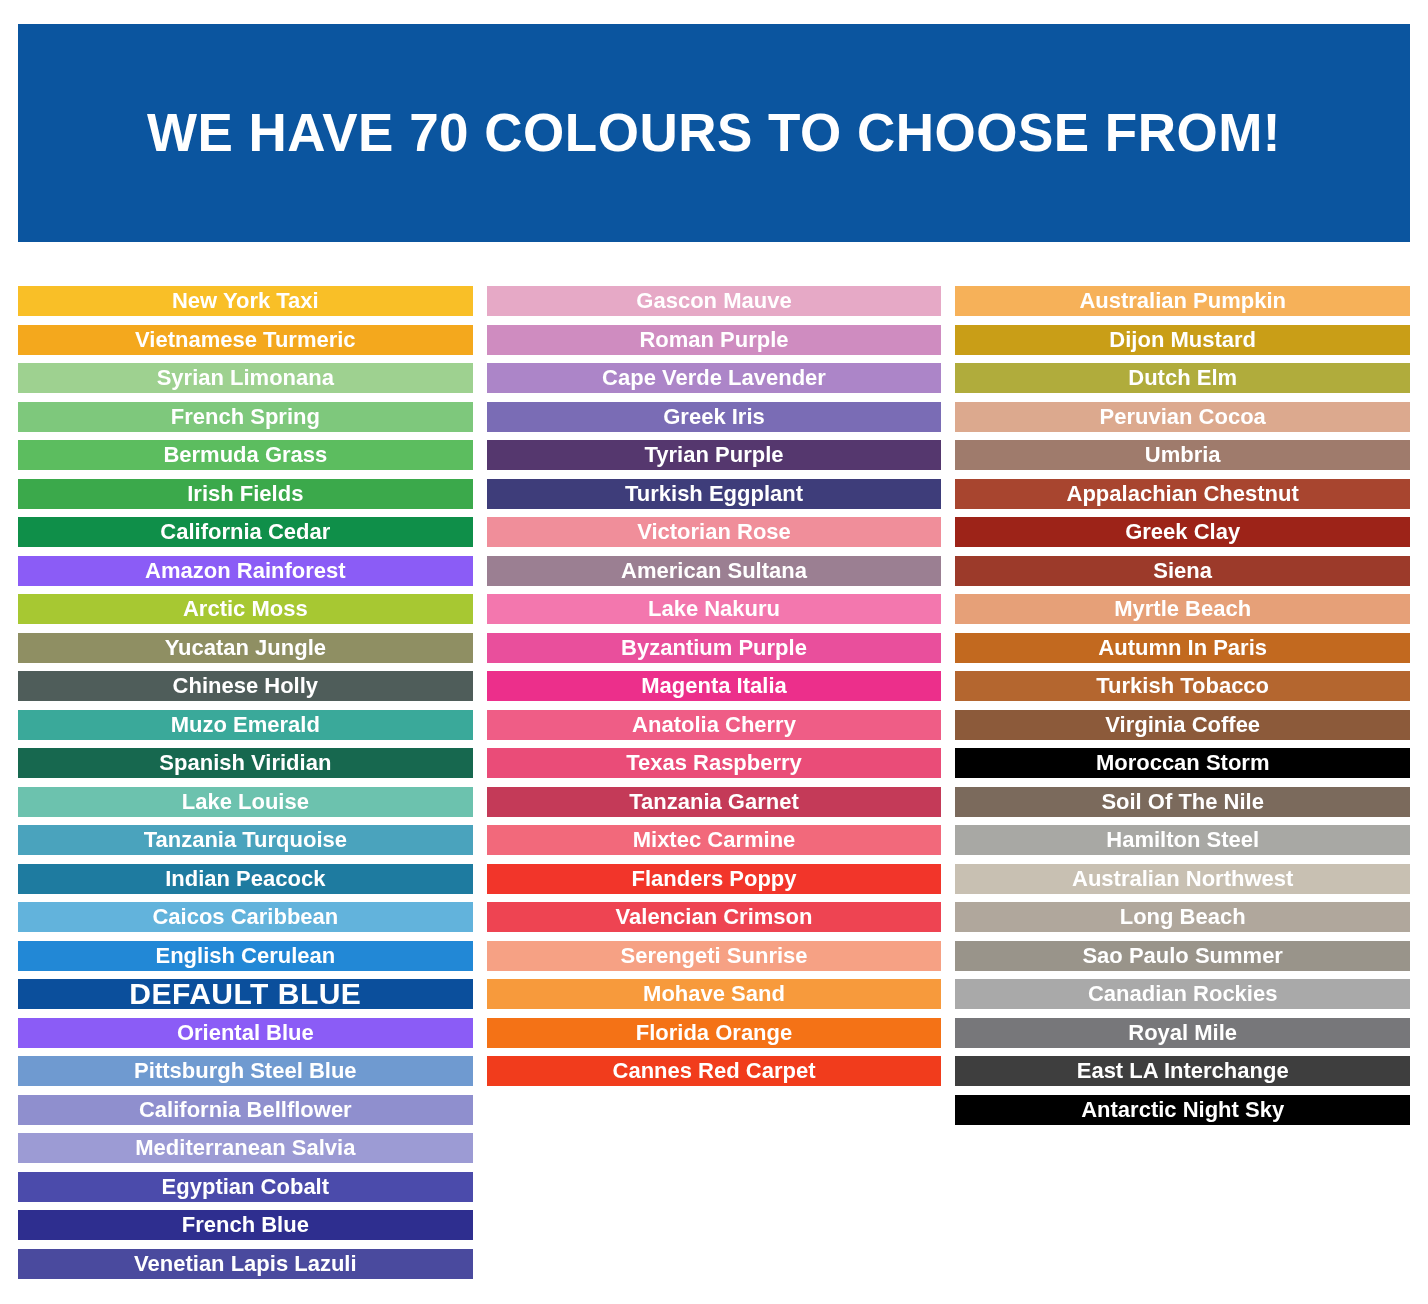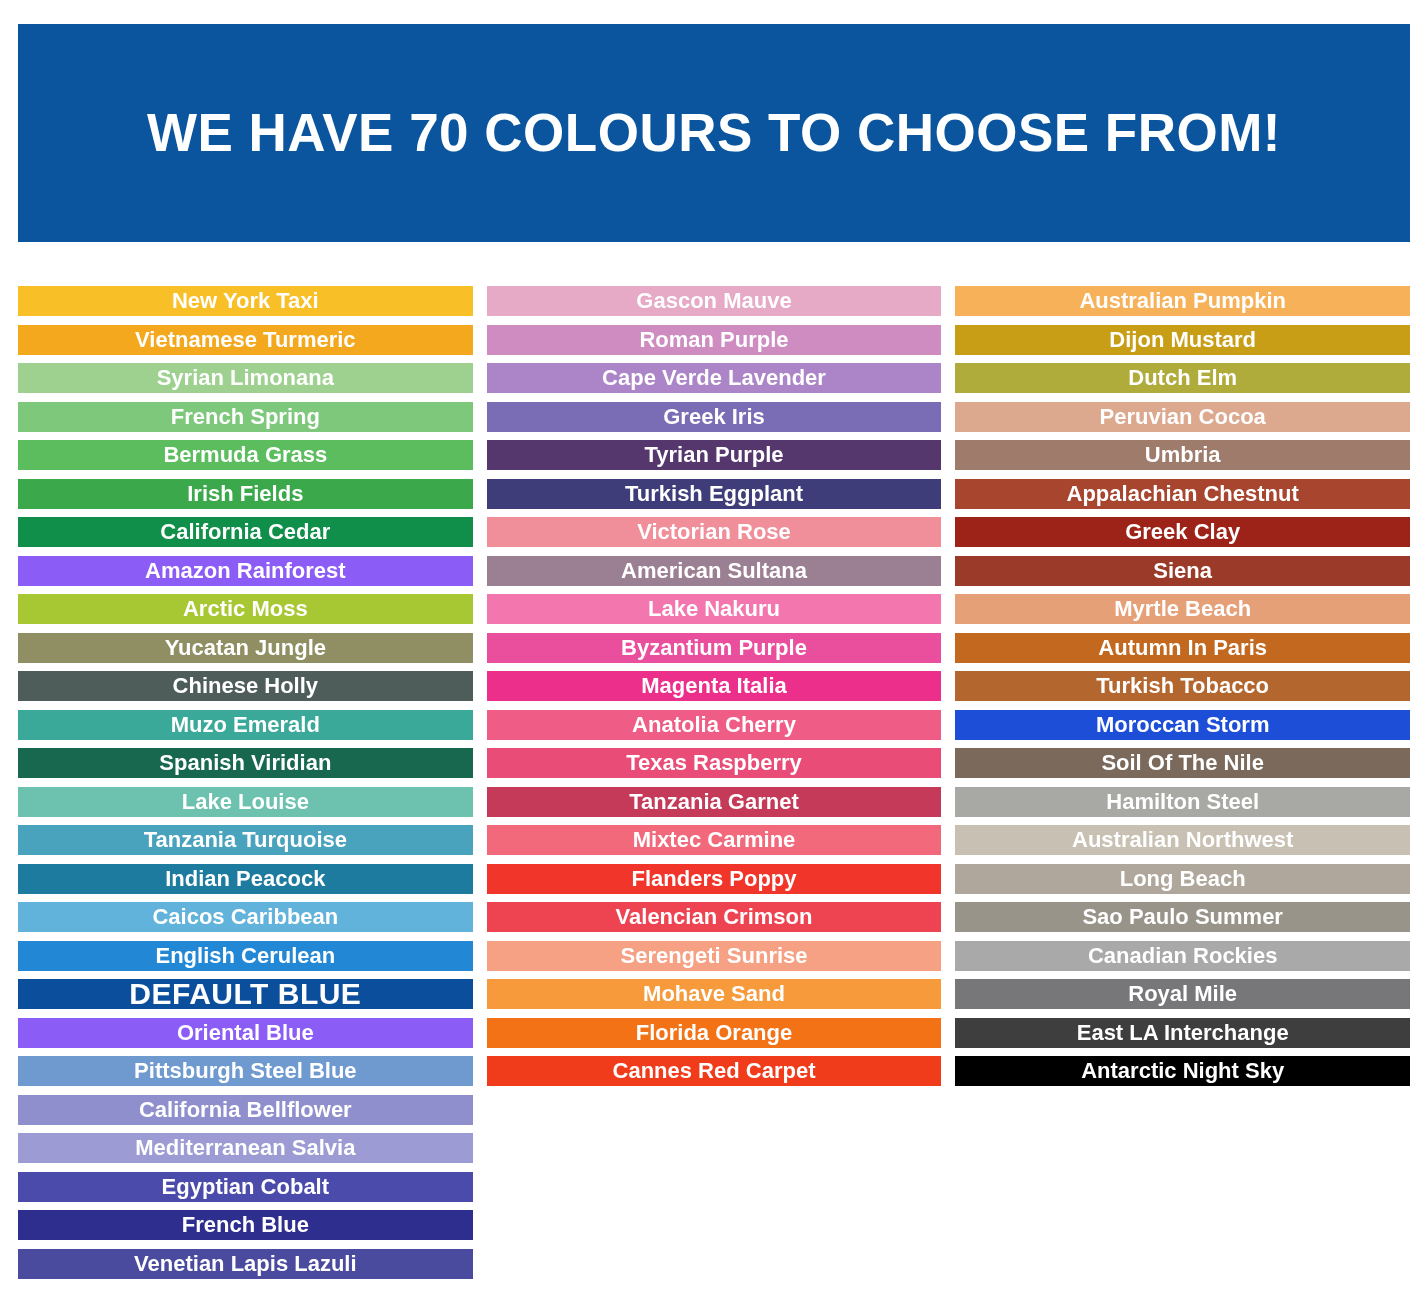--- a/index.html
+++ b/index.html
@@ -261,21 +261,24 @@
         </div>
         <div class="swatch" style="background: rgb(230, 160, 120);">
           <span style="color: rgb(255, 255, 255);">Myrtle Beach</span>
         </div>
         <div class="swatch" style="background: rgb(194, 105, 31);">
           <span style="color: rgb(255, 255, 255);">Autumn In Paris</span>
         </div>
         <div class="swatch" style="background: rgb(180, 102, 47);">
           <span style="color: rgb(255, 255, 255);">Turkish Tobacco</span>
         </div>
-        <div class="swatch" style="background: #1d4ed8;">
+        <div class="swatch" style="background: rgb(140, 90, 58);">
+          <span style="color: rgb(255, 255, 255);">Virginia Coffee</span>
+        </div>
+        <div class="swatch" style="background: #000000;">
           <span style="color: rgb(255, 255, 255);">Moroccan Storm</span>
         </div>
         <div class="swatch" style="background: rgb(123, 106, 92);">
           <span style="color: rgb(255, 255, 255);">Soil Of The Nile</span>
         </div>
         <div class="swatch" style="background: rgb(168, 168, 164);">
           <span style="color: rgb(255, 255, 255);">Hamilton Steel</span>
         </div>
         <div class="swatch" style="background: rgb(200, 192, 178);">
           <span style="color: rgb(255, 255, 255);">Australian Northwest</span>

